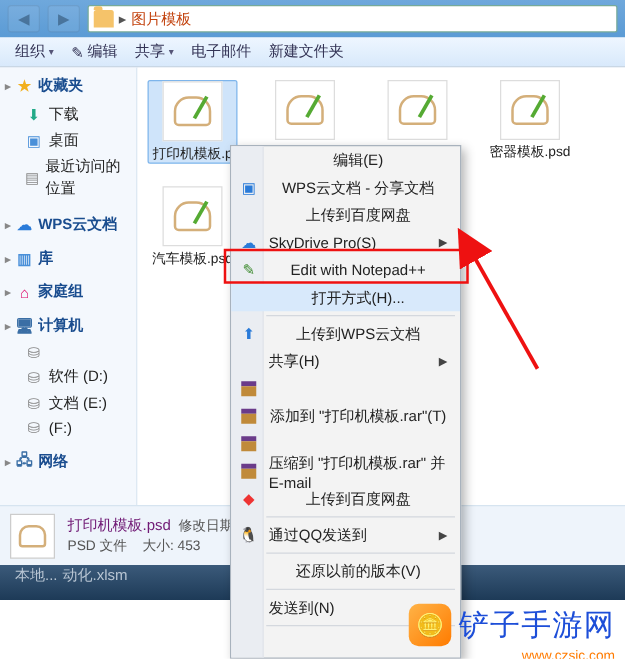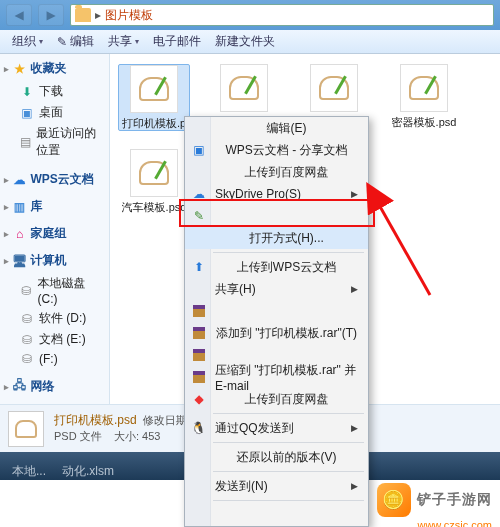--- a/index.html
+++ b/index.html
@@ -66,34 +66,34 @@
 .mic.rar::before { content:""; width:12px; height:4px; background:#6a3b8a; }
 .mic.rar::after { content:""; width:12px; height:8px; background:#c08a3a; }
 .mic.baidu { color: #e33; }
 .mic.qq { color: #333; }
 
 
 .details { position: absolute; left: 0; right: 0; bottom: 75px; height: 48px; background: #eef4fb; border-top: 1px solid #d6e4f0; display: flex; align-items: center; padding: 4px 8px; gap: 10px; font-size: 11px; color: #555; z-index: 2; }
 .details .dthumb { width: 36px; height: 36px; background: #fff; border: 1px solid #ccc; position: relative; }
 .details .dthumb::after { content: ""; position: absolute; left: 6px; top: 8px; width: 18px; height: 14px; border: 2px solid #d4af7a; border-radius: 8px 8px 3px 3px; }
 .details .dtxt { line-height: 1.4; }
-.details .dname { color: #a16207; font-size: 12px; }
-
-
-.taskbar { position: absolute; left: 0; right: 0; bottom: 47px; height: 28px; background: linear-gradient(#3b5a7a, #1d3a57); display: flex; align-items: flex-end; gap: 16px; padding: 0 12px; color: #d0dae5; font-size: 12px; z-index: 1; }
+.details .dname { color: #701a75; font-size: 12px; }
+
+
+.taskbar { position: absolute; left: 0; right: 0; bottom: 47px; height: 28px; background: linear-gradient(#3b5a7a, #1d3a57); display: flex; align-items: flex-start; gap: 4px; padding: 0 12px; color: #d0dae5; font-size: 12px; z-index: 1; }
 .taskbar .tb { opacity: 0.85; }
 
 
 .arrow { position: absolute; top: 195px; left: 370px; z-index: 60; color: #e11; }
 .arrow svg { overflow: visible; }
 
 
 .wm { position: absolute; right: 8px; bottom: 10px; display: flex; align-items: center; gap: 6px; z-index: 70; }
 .wm .logo { width: 34px; height: 34px; border-radius: 8px; background: linear-gradient(135deg,#ffb347,#ff7b00); display: flex; align-items: center; justify-content: center; color: #fff; font-size: 18px; }
-.wm .txt { color: #737373; font-weight: 700; font-size: 14px; letter-spacing: 1px; }
+.wm .txt { color: #1d4ed8; font-weight: 400; font-size: 24px; letter-spacing: 1px; }
 .wm .url { position: absolute; right: 0; top: 36px; font-size: 11px; color: #ff7b00; }
 
 .bottom-bg { position: absolute; left:0; right:0; bottom:0; height:47px; background:#fff; }
 </style>
 </head>
 <body>
 
 <div class="titlebar">
   <div class="nav-btn disabled">◀</div>
   <div class="nav-btn disabled">▶</div>
@@ -169,21 +169,20 @@
         </div>
     </div>
     <div class="side-group">
       <div class="side-h">
           <span class="chev">▸</span>
           <span class="ic pc">🖥</span>
           <span>计算机</span>
         </div>
       <div class="side-item">
           <span class="ic drv">⛁</span>
-          <span>本地磁盘 (C:)</span>
         </div>
       <div class="side-item">
           <span class="ic drv">⛁</span>
           <span>软件 (D:)</span>
         </div>
       <div class="side-item">
           <span class="ic drv">⛁</span>
           <span>文档 (E:)</span>
         </div>
       <div class="side-item">
@@ -248,20 +247,21 @@
   <div class="mi">
       <span>上传到百度网盘</span>
     </div>
   <div class="mi">
       <span class="mic" style="color:#2a7bd9">☁</span>
       <span>SkyDrive Pro(S)</span>
       <span class="arr">▶</span>
     </div>
   <div class="mi">
       <span class="mic green">✎</span>
+      <span>Edit with Notepad++</span>
     </div>
   <div class="mi hl">
       <span>打开方式(H)...</span>
     </div>
   <div class="sep"></div>
   <div class="mi">
       <span class="mic blueup">⬆</span>
       <span>上传到WPS云文档</span>
     </div>
   <div class="mi">

